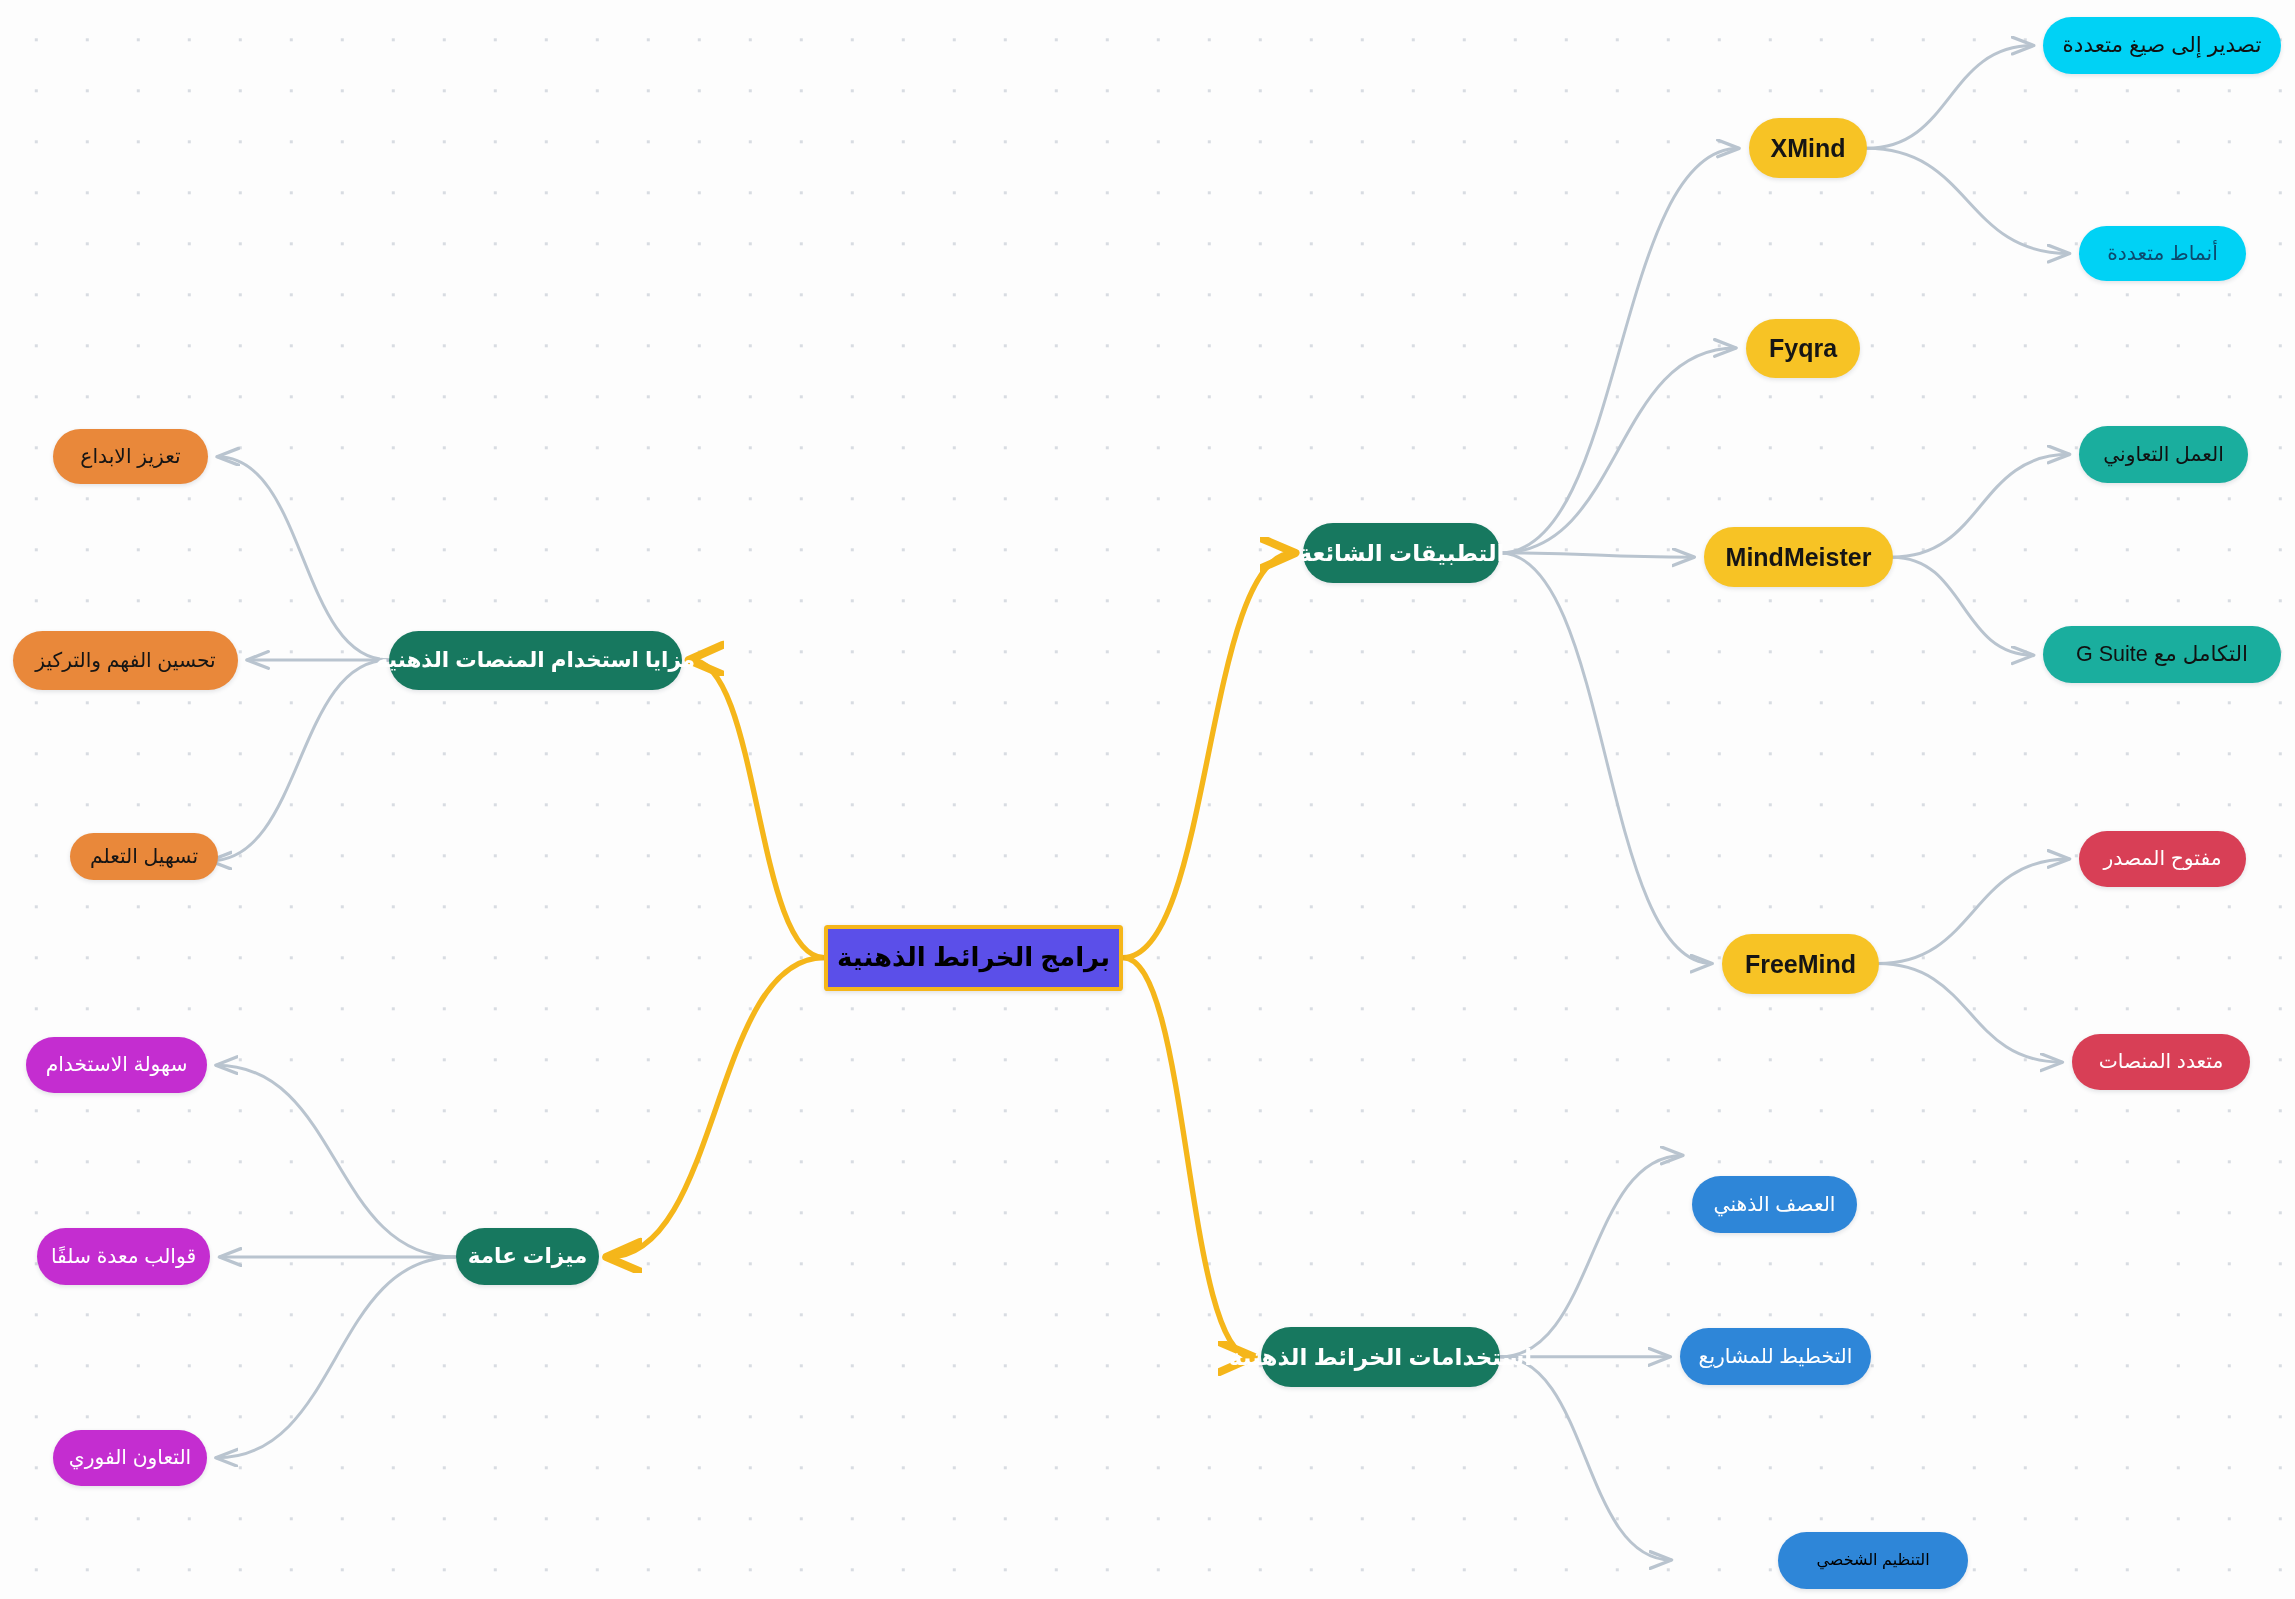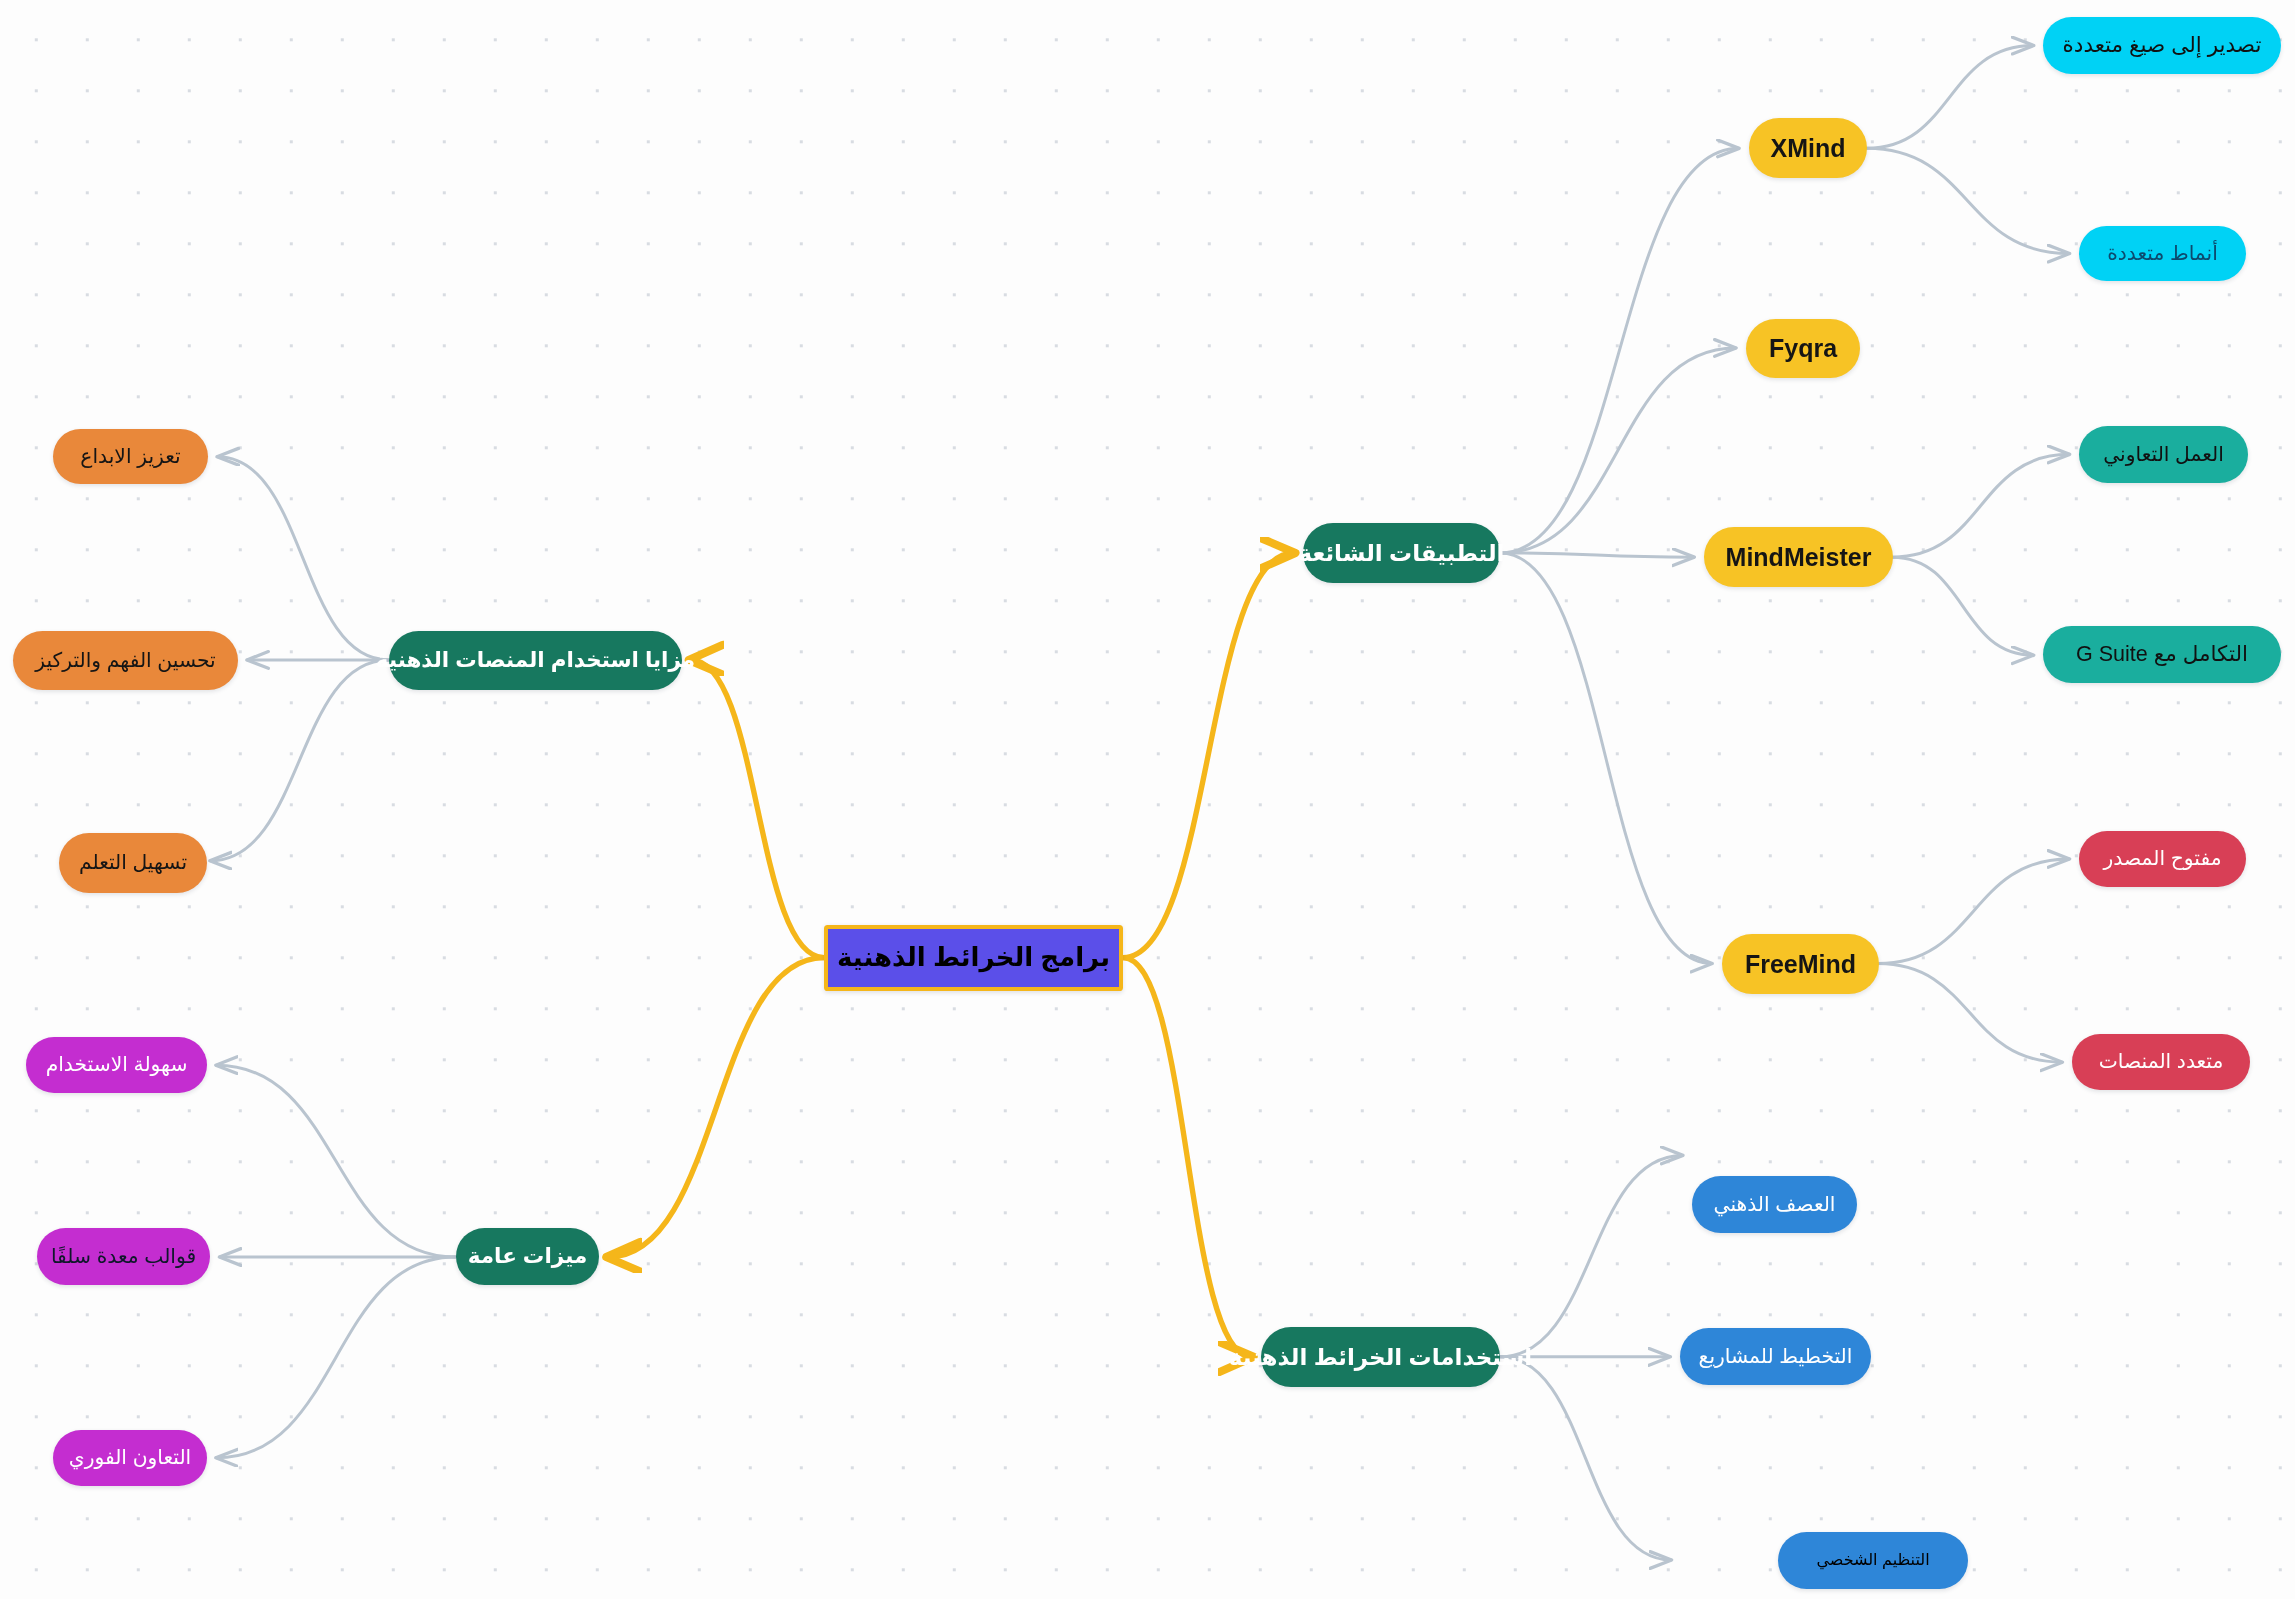--- a/index.html
+++ b/index.html
@@ -149,30 +149,30 @@
       </div>
       <div class="node node-pill node-l1" style="left: 389px; top: 631px; width: 293px; height: 59px; font-size: 21.5px; background: rgb(23, 120, 95); color: rgb(255, 255, 255);">
         <span>مزايا استخدام المنصات الذهنية</span>
       </div>
       <div class="node node-pill node-leaf-plain" style="left: 53px; top: 429px; width: 155px; height: 55px; font-size: 20.3px; background: rgb(233, 136, 58); color: rgb(21, 21, 21);">
         <span>تعزيز الابداع</span>
       </div>
       <div class="node node-pill node-leaf-plain" style="left: 13px; top: 631px; width: 225px; height: 59px; font-size: 20.3px; background: rgb(233, 136, 58); color: rgb(21, 21, 21);">
         <span>تحسين الفهم والتركيز</span>
       </div>
-      <div class="node node-pill node-leaf-plain" style="left: 59px; top: 833px; width: 148px; height: 60px; font-size: 20.3px; background: rgb(233, 136, 58); color: rgb(21, 21, 21);">
+      <div class="node node-pill node-leaf-plain" style="left: 70px; top: 833px; width: 148px; height: 47px; font-size: 20.3px; background: rgb(233, 136, 58); color: rgb(21, 21, 21);">
         <span>تسهيل التعلم</span>
       </div>
       <div class="node node-pill node-l1" style="left: 456px; top: 1228px; width: 143px; height: 57px; font-size: 21.5px; background: rgb(23, 120, 95); color: rgb(255, 255, 255);">
         <span>ميزات عامة</span>
       </div>
       <div class="node node-pill node-leaf-plain" style="left: 26px; top: 1037px; width: 181px; height: 56px; font-size: 20.3px; background: rgb(196, 45, 208); color: rgb(255, 255, 255);">
         <span>سهولة الاستخدام</span>
       </div>
-      <div class="node node-pill node-leaf-plain" style="left: 37px; top: 1228px; width: 173px; height: 57px; font-size: 20.3px; background: rgb(196, 45, 208); color: #0f172a;">
+      <div class="node node-pill node-leaf-plain" style="left: 37px; top: 1228px; width: 173px; height: 57px; font-size: 20.3px; background: rgb(196, 45, 208); color: #ffffff;">
         <span>قوالب معدة سلفًا</span>
       </div>
       <div class="node node-pill node-leaf-plain" style="left: 53px; top: 1430px; width: 154px; height: 56px; font-size: 20.3px; background: rgb(196, 45, 208); color: rgb(255, 255, 255);">
         <span>التعاون الفوري</span>
       </div>
     </div>
 
 </div>
 
 

